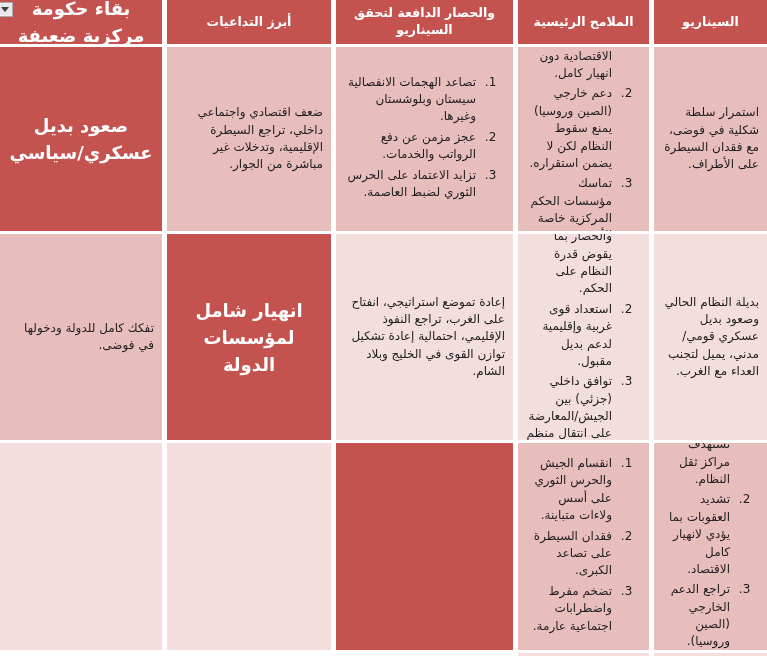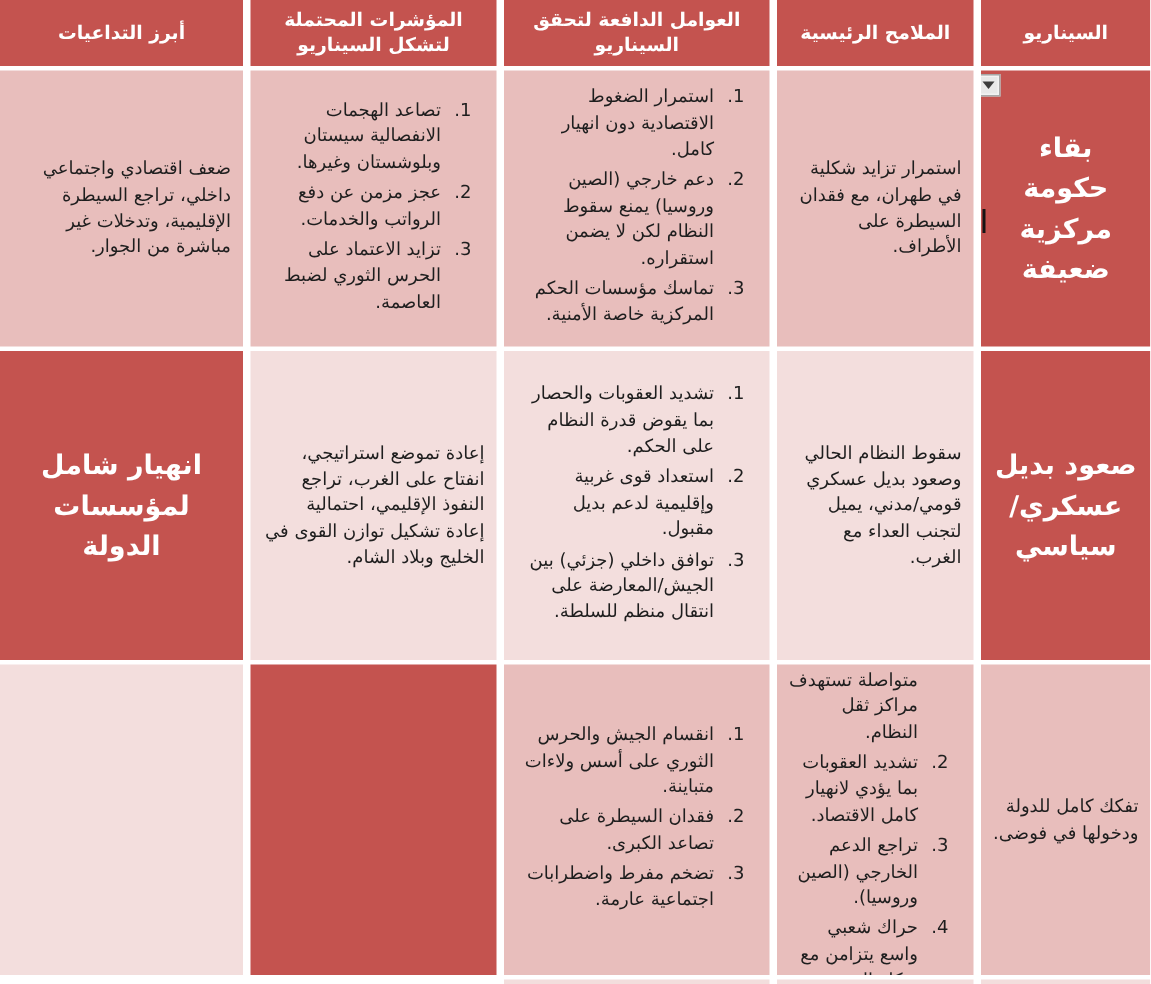--- a/index.html
+++ b/index.html
@@ -72,33 +72,32 @@
   }
   .sliver{padding:0;}
 </style>
 </head>
 <body>
 
 <div class="table">
 
   <div class="th">السيناريو</div>
   <div class="th">الملامح الرئيسية</div>
-  <div class="th">العوامل الدافعة لتحقق السيناريو</div>
-  <div class="th">المؤشرات المحتملة لتشكل السيناريو</div>
+  <div class="th">والحصار الدافعة لتحقق السيناريو</div>
   <div class="th">أبرز التداعيات</div>
 
   <div class="cell cell-scenario">
     <button class="dropdown-btn">
       <span class="tri-down"></span>
     </button>
     <span class="text-cursor"></span>
     <p>بقاء حكومة مركزية ضعيفة</p>
   </div>
   <div class="cell band-dark">
-    <p>استمرار تزايد شكلية في طهران، مع فقدان السيطرة على الأطراف.</p>
+    <p>استمرار سلطة شكلية في فوضى، مع فقدان السيطرة على الأطراف.</p>
   </div>
   <div class="cell band-dark">
     <ol>
         <li>استمرار الضغوط الاقتصادية دون انهيار كامل.</li>
         <li>دعم خارجي (الصين وروسيا) يمنع سقوط النظام لكن لا يضمن استقراره.</li>
         <li>تماسك مؤسسات الحكم المركزية خاصة الأمنية.</li>
       </ol>
   </div>
   <div class="cell band-dark">
     <ol>
@@ -108,21 +107,21 @@
       </ol>
   </div>
   <div class="cell band-dark">
     <p>ضعف اقتصادي واجتماعي داخلي، تراجع السيطرة الإقليمية، وتدخلات غير مباشرة من الجوار.</p>
   </div>
 
   <div class="cell cell-scenario">
     <p>صعود بديل عسكري/سياسي</p>
   </div>
   <div class="cell band-light">
-    <p>سقوط النظام الحالي وصعود بديل عسكري قومي/مدني، يميل لتجنب العداء مع الغرب.</p>
+    <p>بديلة النظام الحالي وصعود بديل عسكري قومي/مدني، يميل لتجنب العداء مع الغرب.</p>
   </div>
   <div class="cell band-light">
     <ol>
         <li>تشديد العقوبات والحصار بما يقوض قدرة النظام على الحكم.</li>
         <li>استعداد قوى غربية وإقليمية لدعم بديل مقبول.</li>
         <li>توافق داخلي (جزئي) بين الجيش/المعارضة على انتقال منظم للسلطة.</li>
       </ol>
   </div>
   <div class="cell band-light">
     <p>إعادة تموضع استراتيجي، انفتاح على الغرب، تراجع النفوذ الإقليمي، احتمالية إعادة تشكيل توازن القوى في الخليج وبلاد الشام.</p>

